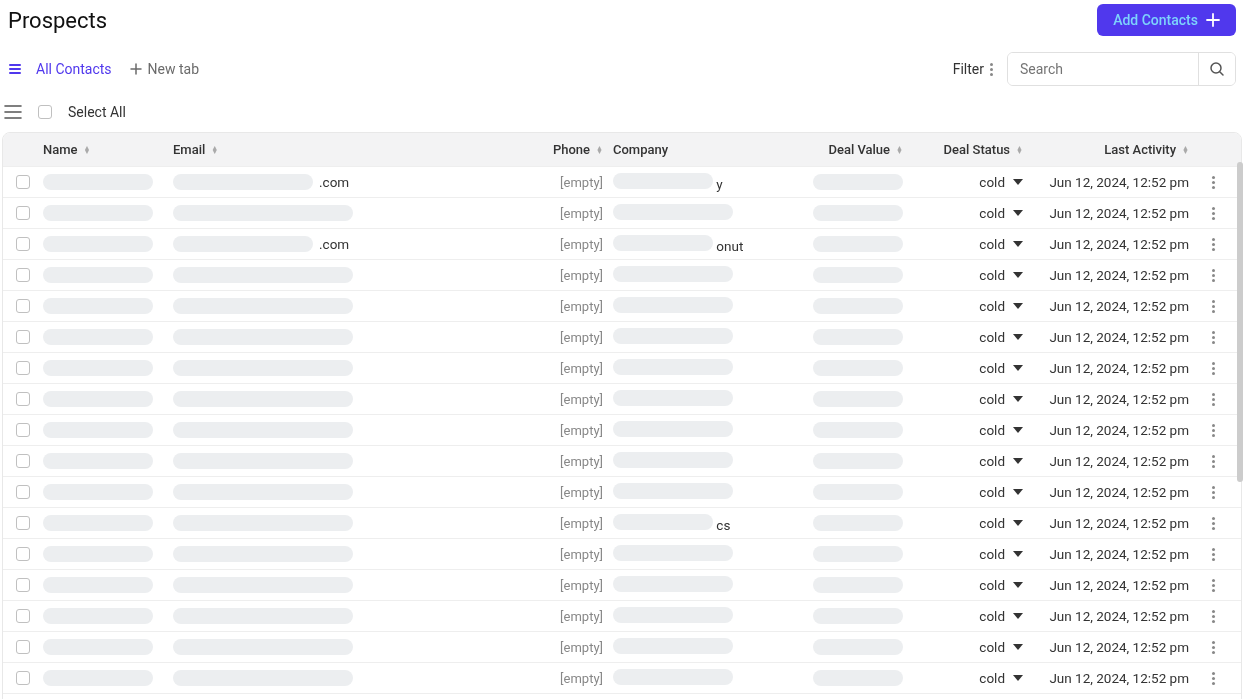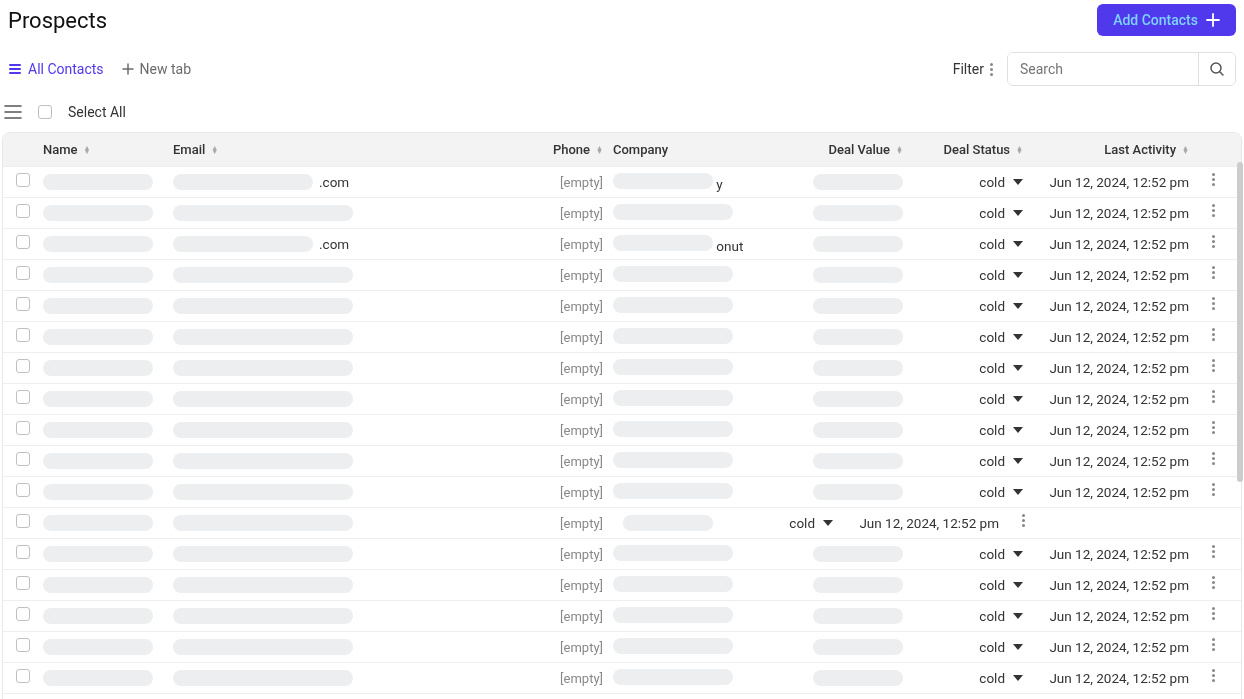--- a/index.html
+++ b/index.html
@@ -45,21 +45,21 @@
     }
     .tabs-left {
       display: flex;
       align-items: center;
       gap: 18px;
     }
     .tab-active {
       color: #5038ed;
       display: flex;
       align-items: center;
-      gap: 6px;
+      gap: 14px;
       font-size: 14px;
       cursor: pointer;
     }
     .tab-new {
       color: #6b6b6b;
       display: flex;
       align-items: center;
       gap: 6px;
       font-size: 14px;
       cursor: pointer;
@@ -148,20 +148,21 @@
     .col-actions { width: 40px; display:flex; justify-content:center; }
     .sort-icon {
       display: inline-flex;
       flex-direction: column;
       line-height: 4px;
       font-size: 7px;
       color: #aaa;
     }
     .row {
       display: flex;
+      align-items: center;
       border-top: 1px solid #eee;
       padding: 6px 0;
       font-size: 13.5px;
       color: #333;
       height: 31px;
     }
     .redact {
       background: #eceef0;
       border-radius: 10px;
       height: 16px;
@@ -697,20 +698,24 @@
     <div class="col-name">
           <span class="redact" style="width:110px"></span>
         </div>
     <div class="col-email">
       <span class="redact" style="width:180px"></span>
 
     </div>
     <div class="col-phone">
           <span class="empty-tag">[empty]</span>
         </div>
+    <div class="col-company">
+      <span class="redact" style="width:100px"></span>
+      <span>cs</span>
+    </div>
     <div class="col-deal">
           <span class="redact" style="width:90px"></span>
         </div>
     <div class="col-status status-cell">
       <span>cold</span>
       <span class="caret-down"></span>
     </div>
     <div class="col-activity">
           <span>Jun 12, 2024, 12:52 pm</span>
         </div>

